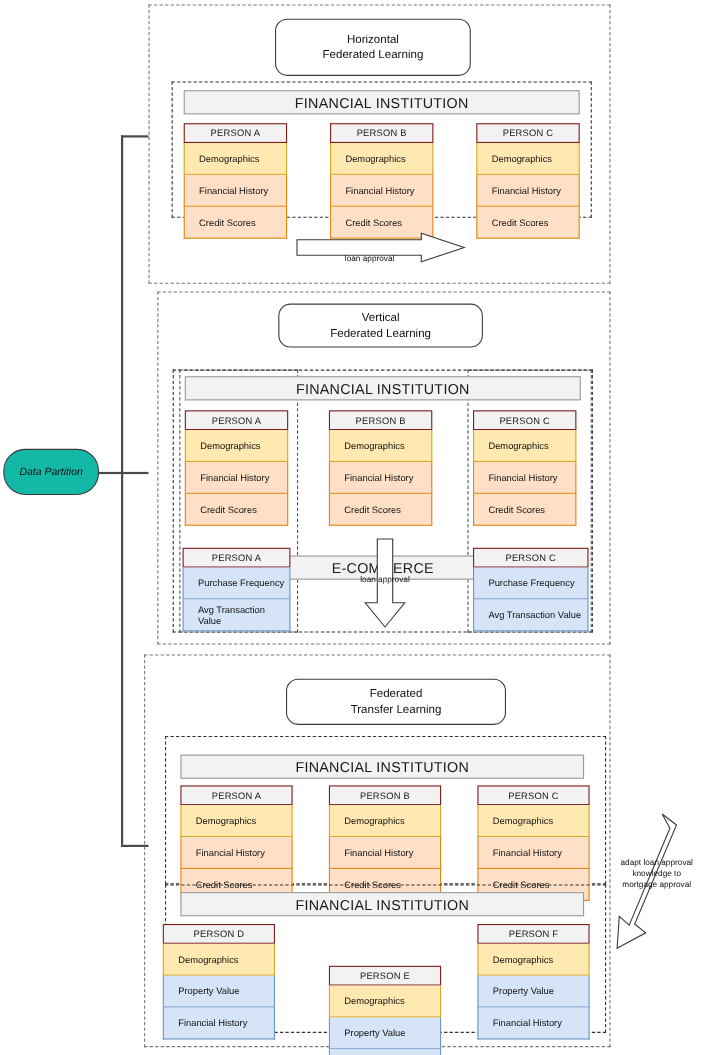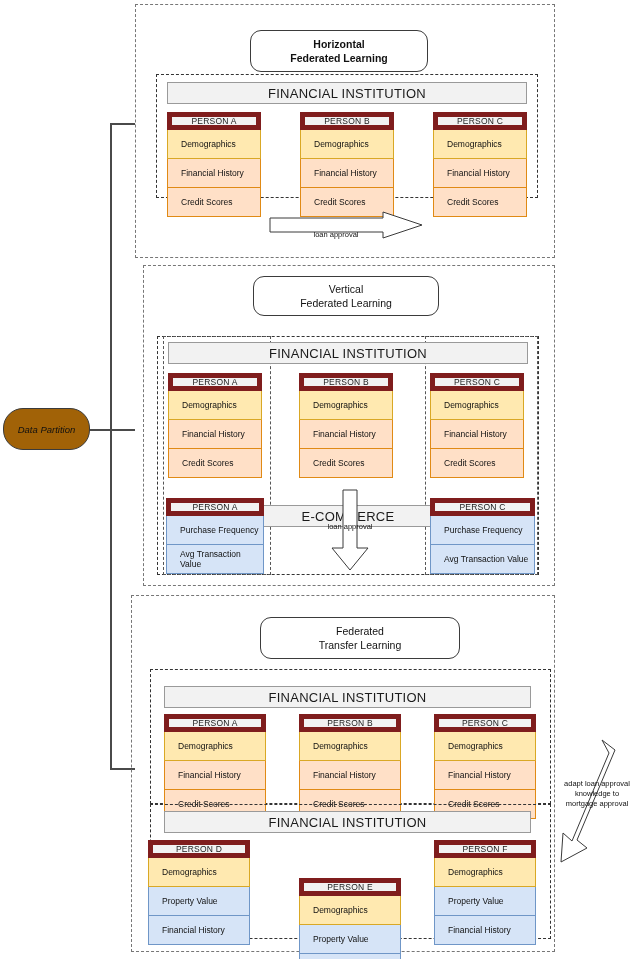--- a/index.html
+++ b/index.html
@@ -59,21 +59,21 @@
     align-items: center;
     justify-content: center;
     font-size: 13px;
     letter-spacing: 0.25px;
     color: #1a1a1a;
   }
 
   
   .person-card { background: transparent; }
   .person-head {
-    border: 5px solid #7f1d1d;
+    border: 1px solid #7f1d1d;
     background: #f2f2f2;
     height: 18px;
     display: flex;
     align-items: center;
     justify-content: center;
     font-size: 8.5px;
     letter-spacing: 0.2px;
     color: #1a1a1a;
     box-sizing: border-box;
   }
@@ -108,21 +108,21 @@
     stroke-width: 1;
   }
 
   
   .bracket-line { position: absolute; background: #4a4a4a; }
 
   
   .dp-pill {
     border: 1.3px solid #3b3b3b;
     border-radius: 20px;
-    background: #a16207;
+    background: #14b8a6;
     display: flex;
     align-items: center;
     justify-content: center;
     font-style: italic;
     font-size: 9.5px;
     color: #111;
   }
 </style>
 </head>
 <body>
@@ -130,21 +130,21 @@
 <div id="canvas">
     <div class="bracket-line" style="left: 110px; top: 123px; width: 1.6px; height: 645px;"></div>
     <div class="bracket-line" style="left: 110px; top: 123px; width: 25px; height: 1.6px;"></div>
     <div class="bracket-line" style="left: 110px; top: 429px; width: 25px; height: 1.6px;"></div>
     <div class="bracket-line" style="left: 110px; top: 768px; width: 25px; height: 1.6px;"></div>
     <div class="bracket-line" style="left: 90px; top: 429px; width: 22px; height: 1.6px;"></div>
     <div class="dp-pill abs" style="left: 3px; top: 408px; width: 87px; height: 42px;">
       <span>Data Partition</span>
     </div>
     <div class="dash-outer abs" style="left: 135px; top: 4px; width: 420px; height: 254px;"></div>
-    <div class="title-pill abs" style="left: 250px; top: 30px; width: 178px; height: 42px; font-weight: bold;">
+    <div class="title-pill abs" style="left: 250px; top: 17px; width: 178px; height: 52px;">
       <div>
         <span>Horizontal</span>
         <span>Federated Learning</span>
       </div>
     </div>
     <div class="dash-inner abs" style="left: 156px; top: 74px; width: 382px; height: 124px;"></div>
     <div class="org-bar abs" style="left: 167px; top: 82px; width: 360px; height: 22px;">FINANCIAL INSTITUTION</div>
     <div class="person-card abs" style="left: 167px; top: 112px; width: 94px;">
       <div class="person-head">PERSON A</div>
       <div class="attr-row attr-yellow">Demographics</div>

